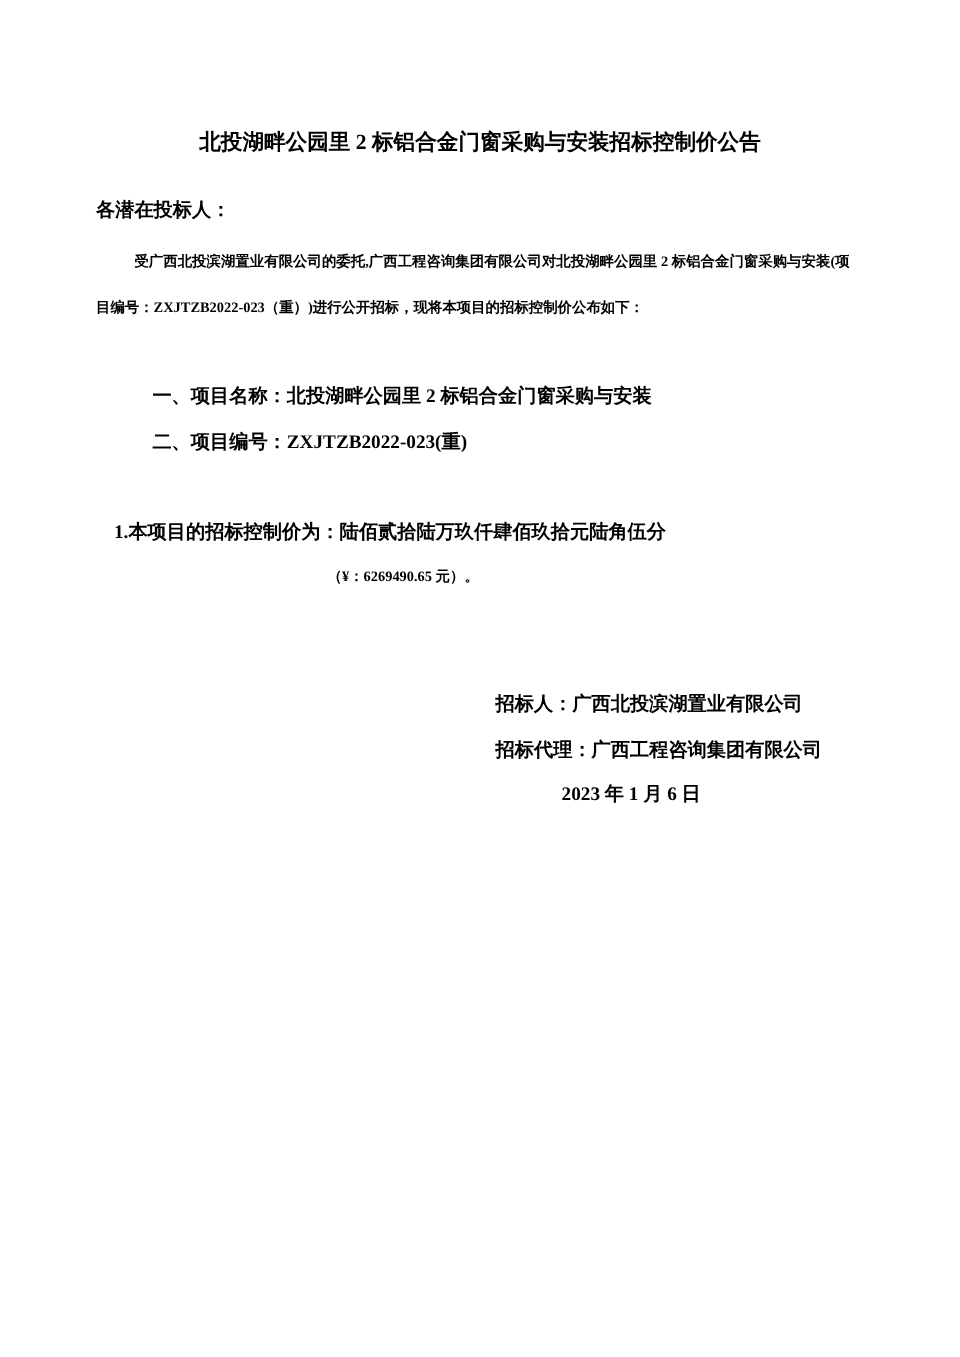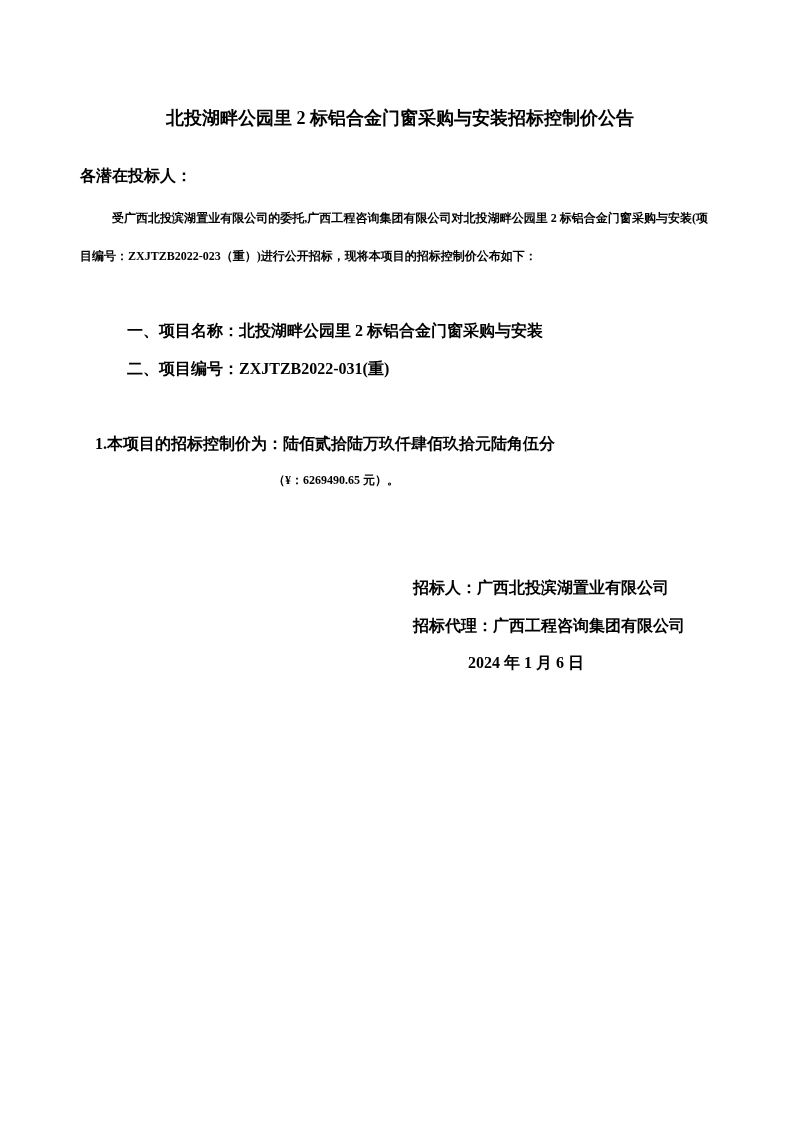--- a/index.html
+++ b/index.html
@@ -90,26 +90,26 @@
 <div class="page">
 
   <div class="doc-title">北投湖畔公园里 2 标铝合金门窗采购与安装招标控制价公告</div>
 
   <div class="salutation">各潜在投标人：</div>
 
   <div class="intro">受广西北投滨湖置业有限公司的委托,广西工程咨询集团有限公司对北投湖畔公园里 2 标铝合金门窗采购与安装(项目编号：ZXJTZB2022-023（重）)进行公开招标，现将本项目的招标控制价公布如下：</div>
 
   <div class="items">
     <div class="item">一、项目名称：北投湖畔公园里 2 标铝合金门窗采购与安装</div>
-    <div class="item">二、项目编号：ZXJTZB2022-031(重)</div>
+    <div class="item">二、项目编号：ZXJTZB2022-023(重)</div>
   </div>
 
   <div class="price-words">1.本项目的招标控制价为：陆佰贰拾陆万玖仟肆佰玖拾元陆角伍分</div>
 
   <div class="price-numeric">（¥：6269490.65 元）。</div>
 
   <div class="signature">
     <div class="sig-line">招标人：广西北投滨湖置业有限公司</div>
     <div class="sig-line">招标代理：广西工程咨询集团有限公司</div>
-    <div class="date-line">2024 年 1 月 6 日</div>
+    <div class="date-line">2023 年 1 月 6 日</div>
   </div>
 
 </div>
 
 </body></html>

